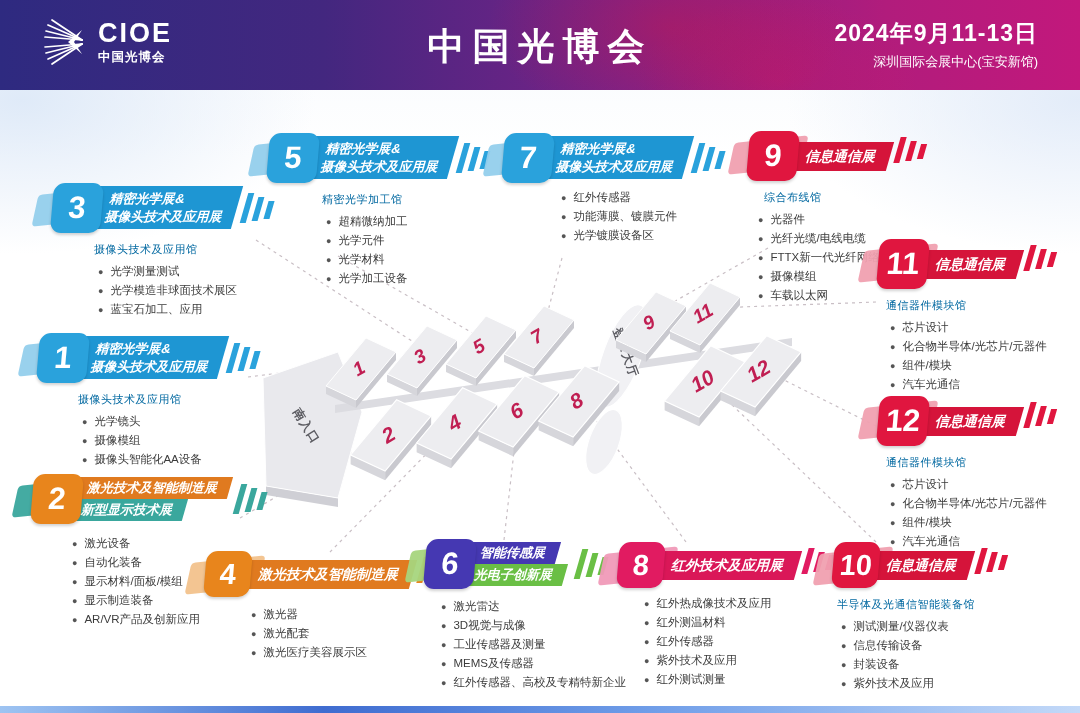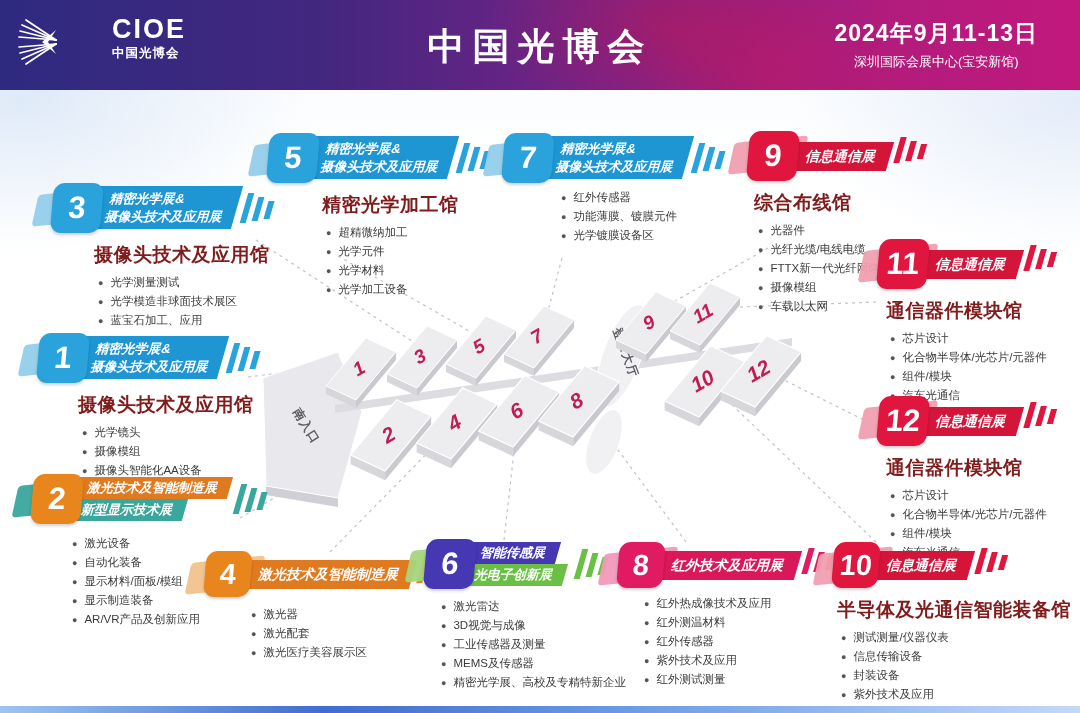--- a/index.html
+++ b/index.html
@@ -11,28 +11,28 @@
       radial-gradient(420px 220px at 100% 14%, #e3ecf9 0%, rgba(227,236,249,0) 70%),
       linear-gradient(180deg,#f6f9fd 0%,#ffffff 22%,#ffffff 100%);
     z-index:0;}
 
   
   .header{position:absolute;left:0;top:0;width:1080px;height:90px;z-index:5;
     background:linear-gradient(90deg,#2e2a80 0%,#43277f 30%,#7a2288 58%,#b11c7c 82%,#c2187c 100%);}
   .header::after{content:"";position:absolute;inset:0;
     background:radial-gradient(260px 140px at 62% 30%, rgba(220,20,60,0.35) 0%, rgba(220,20,60,0) 70%),
                radial-gradient(200px 120px at 72% 90%, rgba(220,20,90,0.3) 0%, rgba(220,20,90,0) 70%);}
-  .logo{position:absolute;left:18px;top:16px;display:flex;align-items:flex-start;z-index:6;gap:40px;}
+  .logo{position:absolute;left:44px;top:16px;display:flex;align-items:center;z-index:6;}
   .logo svg{display:block;}
   .logo-text{margin-left:8px;color:#fff;line-height:1;}
   .logo-main{font-size:27px;font-weight:bold;letter-spacing:2px;}
   .logo-sub{font-size:12.5px;font-weight:bold;margin-top:4px;letter-spacing:1px;}
   .header-title{position:absolute;left:0;right:0;top:22px;text-align:center;color:#fff;
     font-size:37px;font-weight:bold;letter-spacing:8px;z-index:6;}
-  .header-when{position:absolute;right:42px;top:18px;color:#fff;text-align:center;z-index:6;}
+  .header-when{position:absolute;right:42px;top:18px;color:#fff;text-align:right;z-index:6;}
   .header-date{font-size:23px;font-weight:bold;letter-spacing:1px;}
   .header-venue{font-size:13px;margin-top:4px;}
 
   
   .bottom-strip{position:absolute;left:0;bottom:0;width:1080px;height:7px;z-index:5;
     background:linear-gradient(90deg,#9ec4f2 0%,#3f6cd0 30%,#6f9de8 60%,#c3d9f8 100%);}
 
   
   #maplayer{position:absolute;left:0;top:90px;width:1080px;height:623px;z-index:1;}
   .s-top{fill:#ededf0;stroke:#ffffff;stroke-width:1;}
@@ -62,21 +62,21 @@
   .rstack .l2{transform:skewX(-16deg) translateX(-6px);}
   .stripes{display:flex;margin-left:7px;z-index:1;align-self:flex-start;margin-top:10px;}
   .stripes i{display:block;width:6px;margin-right:5px;transform:skewX(-16deg);}
   .stripes i:nth-child(1){height:30px;}
   .stripes i:nth-child(2){height:24px;margin-top:4px;}
   .stripes i:nth-child(3){height:18px;margin-top:8px;}
   .stripes.smy{margin-top:6px;}
   .stripes.smy i:nth-child(1){height:26px;}
   .stripes.smy i:nth-child(2){height:20px;margin-top:4px;}
   .stripes.smy i:nth-child(3){height:15px;margin-top:7px;}
-  .ctitle{font-weight:bold;font-size:19px;color:#7f1d1d;margin-top:9px;letter-spacing:.5px;}
+  .ctitle{font-weight:normal;font-size:11px;color:#0369a1;margin-top:9px;letter-spacing:.5px;}
   .items{list-style:none;margin:5px 0 0;padding:0;font-size:11.5px;color:#3b3b3b;}
   .items li{display:flex;align-items:baseline;line-height:1.66;}
   .b{font-size:9px;margin-right:7px;color:#555;}
 
   
   .t-blue .badge{background:#2aa2dc;} .t-blue .rblock{background:#1e96d3;}
   .t-blue .wing{background:#93cfec;} .t-blue .stripes i{background:#2aa2dc;}
   .t-red .badge{background:#e0163f;} .t-red .rblock{background:#d5143a;}
   .t-red .wing{background:#f0a0b0;} .t-red .stripes i{background:#e0163f;}
   .t-orange .badge{background:#e8851c;} .t-orange .rblock{background:#e07a1f;}
@@ -311,21 +311,21 @@
     <div class="rrow">
       <div class="wing"></div>
       <div class="badge lg">9</div>
       <div class="rblock one">信息通信展</div>
       <div class="stripes smy">
           <i></i>
           <i></i>
           <i></i>
         </div>
     </div>
-    <div class="ctitle" style="margin-left:6px;">综合布线馆</div>
+    <div class="ctitle" style="margin-left:16px;">综合布线馆</div>
     <ul class="items" style="margin-left:10px;">
       <li>
           <span class="b">●</span>
           <span>光器件</span>
         </li>
       <li>
           <span class="b">●</span>
           <span>光纤光缆/电线电缆</span>
         </li>
       <li>
@@ -529,21 +529,21 @@
       <li>
           <span class="b">●</span>
           <span>工业传感器及测量</span>
         </li>
       <li>
           <span class="b">●</span>
           <span>MEMS及传感器</span>
         </li>
       <li>
           <span class="b">●</span>
-          <span>精密光学展、高校及专精特新企业</span>
+          <span>红外传感器、高校及专精特新企业</span>
         </li>
     </ul>
   </div>
 
   <div class="card t-magenta" style="left:618px;top:542px;">
     <div class="rrow">
       <div class="wing"></div>
       <div class="badge sm">8</div>
       <div class="rblock one">红外技术及应用展</div>
       <div class="stripes smy">

